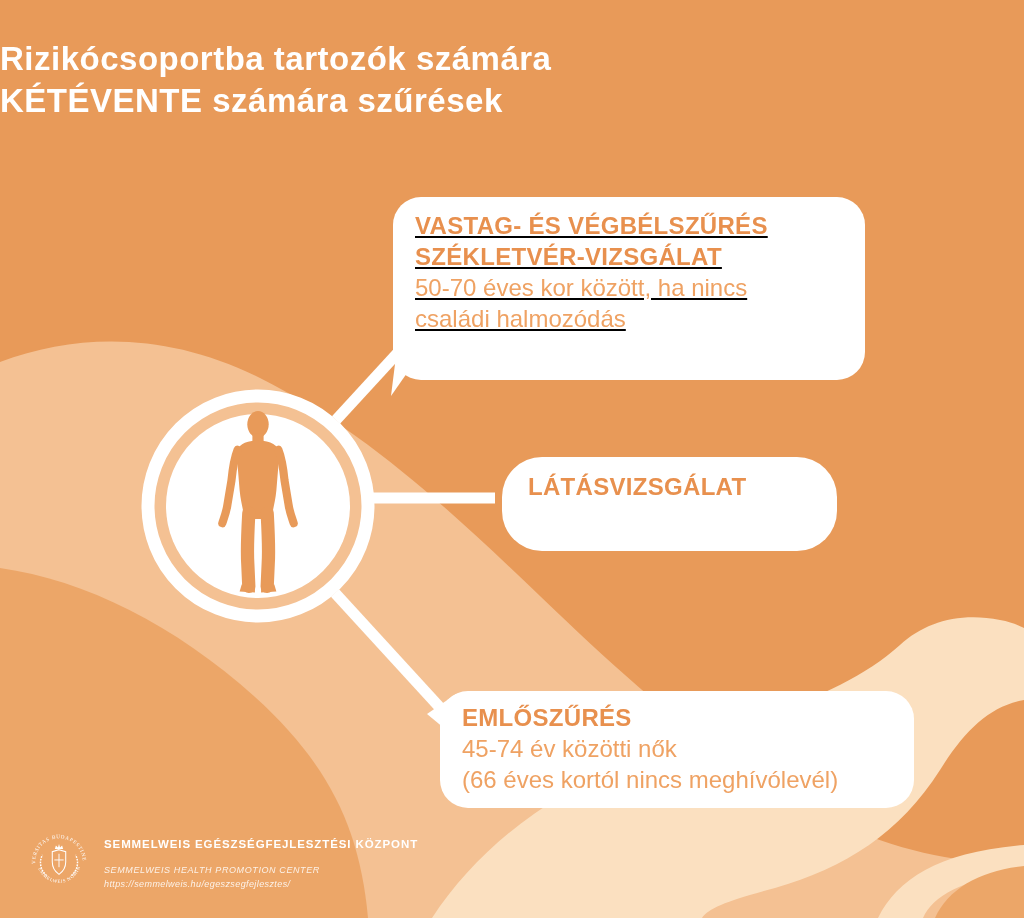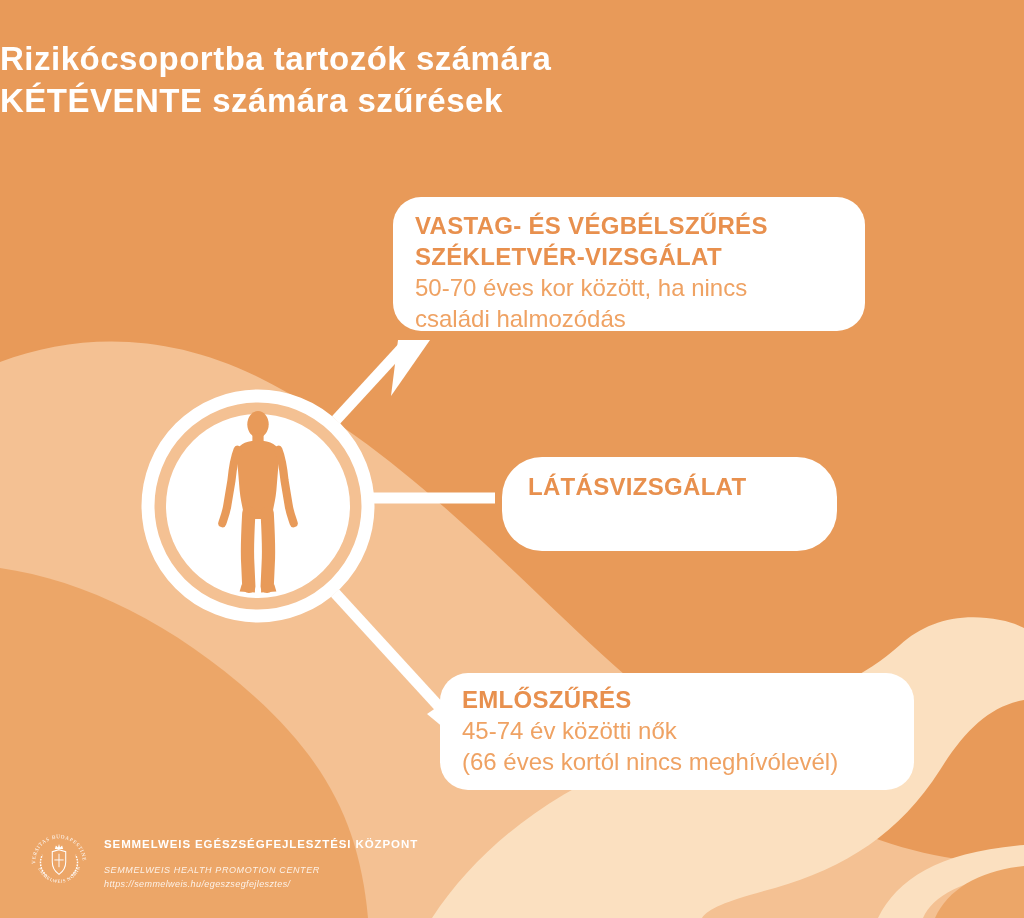--- a/index.html
+++ b/index.html
@@ -19,23 +19,23 @@
     box-sizing:border-box;
   }
   .card .card-heading{
     margin:0;color:#E8904E;font-weight:700;
     font-size:24px;line-height:31px;white-space:pre-line;letter-spacing:.3px;
   }
   .card .card-body{
     margin:0;color:#EFA263;font-weight:400;
     font-size:24px;line-height:31px;white-space:pre-line;
   }
-  #card-colon{left:393px;top:197px;width:472px;height:134px;padding:13px 14px 0 22px;}
+  #card-colon{left:393px;top:197px;width:472px;height:183px;padding:13px 14px 0 22px;text-decoration:underline;}
   #card-vision{left:502px;top:457px;width:335px;height:94px;border-radius:40px;padding:14px 10px 0 26px;}
-  #card-breast{left:440px;top:673px;width:474px;height:117px;padding:11px 8px 0 22px;}
+  #card-breast{left:440px;top:691px;width:474px;height:117px;padding:11px 8px 0 22px;}
   .footer{
     position:absolute;left:28px;top:830px;display:flex;align-items:flex-start;
   }
   .footer .seal{width:62px;height:62px;flex:0 0 auto;}
   .footer .footer-text{margin-left:14px;padding-top:8px;}
   .footer .org-hu{
     color:#FFFFFF;font-weight:700;font-size:11.5px;letter-spacing:.9px;
   }
   .footer .org-en{
     margin-top:15px;color:rgba(255,255,255,.85);font-style:italic;

